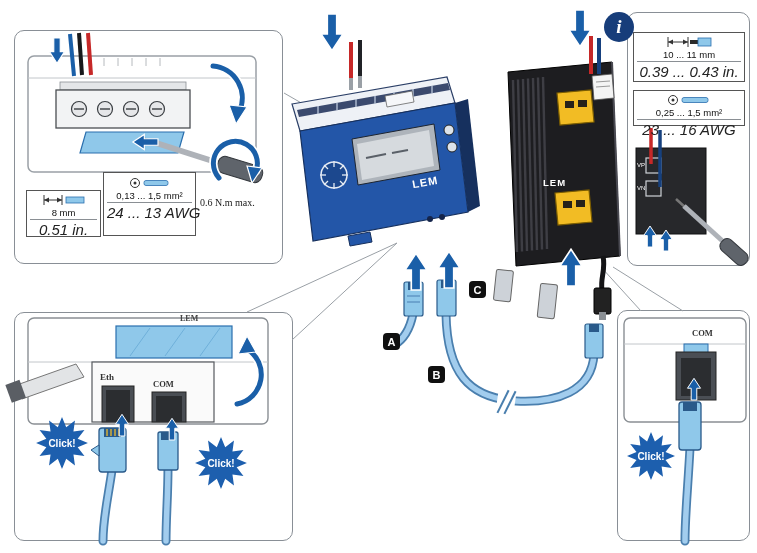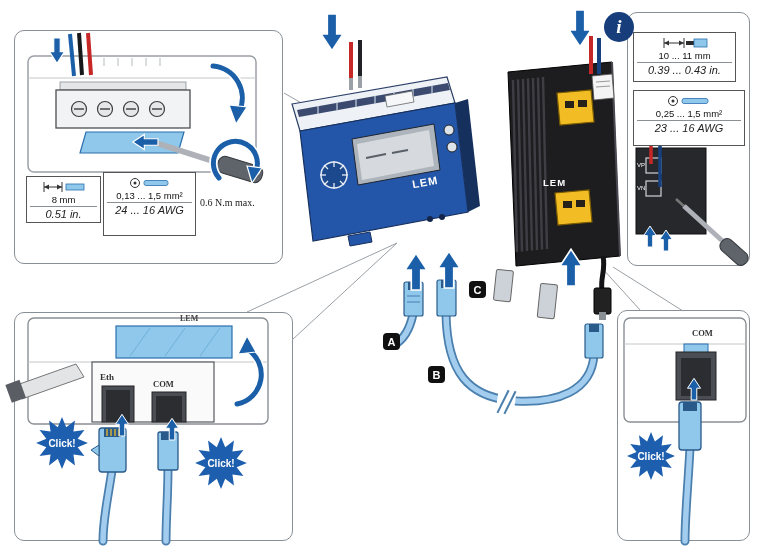--- a/index.html
+++ b/index.html
@@ -16,21 +16,21 @@
   .cuw{ stroke:#ffffff; stroke-width:8.5; fill:none; stroke-linecap:round; }
   .cbl-o { stroke:#4a7fae; stroke-width:9;   fill:none; stroke-linecap:round; }
   .cbl-i { stroke:#a2cdee; stroke-width:5.5; fill:none; stroke-linecap:round; }
 
   .t { position:absolute; z-index:2; white-space:nowrap; color:#1a1a1a;font-family:Liberation Serif, serif; }
 
   .spec-box { position:absolute; z-index:2; border:1px solid #555; background:#fff;
               display:flex; flex-direction:column; align-items:center; padding:3px 3px 2px; }
   .spec-box .ic  { height:13px; display:flex; align-items:center; }
   .spec-box .val { font-size:9.5px; color:#111; white-space:nowrap; padding:1px 0; }
-  .spec-box .alt { font-size:11px; font-style:italic; color:#222; white-space:nowrap;
+  .spec-box .alt { font-size:15px; font-style:italic; color:#222; white-space:nowrap;
                    border-top:1px solid #8a8f94; width:100%; text-align:center; padding-top:1px; }
 
   .burst { position:absolute; z-index:3; display:flex; align-items:center; justify-content:center;
            background:#1d5fae; color:#fff; font-weight:bold; font-size:10px;
            clip-path:polygon(50% 2%, 57.8% 21%, 74% 8.4%, 71.2% 28.8%, 91.6% 26%, 79% 42.2%,
                              98% 50%, 79% 57.8%, 91.6% 74%, 71.2% 71.2%, 74% 91.6%, 57.8% 79%,
                              50% 98%, 42.2% 79%, 26% 91.6%, 28.8% 71.2%, 8.4% 74%, 21% 57.8%,
                              2% 50%, 21% 42.2%, 8.4% 26%, 28.8% 28.8%, 26% 8.4%, 42.2% 21%); }
 
   .tag { position:absolute; z-index:3; width:17px; height:17px; background:#101010; color:#fff;
@@ -290,21 +290,21 @@
       <path class="cuw" d="M219 178 A22 22 0 1 1 256 171"></path>
       <path class="cu" d="M219 178 A22 22 0 1 1 256 171"></path>
       <polygon class="ah" points="247,166 262,168 252,183"></polygon>
 
       <path class="cuw" d="M237 404 A30 30 0 0 0 247 349"></path>
       <path class="cu" d="M237 404 A30 30 0 0 0 247 349"></path>
       <polygon class="ah" points="238,354 256,352 247,336"></polygon>
     </g>
   </svg>
 
-  <div class="spec-box" style="left:26px; top:176px; width:75px; height:47px;">
+  <div class="spec-box" style="left:26px; top:190px; width:75px; height:47px;">
     <div class="ic">
       <svg width="44" height="12">
         <g stroke="#333" stroke-width="1">
           <line x1="2" y1="1" x2="2" y2="11"></line>
             <line x1="20" y1="1" x2="20" y2="11"></line>
             <line x1="2" y1="6" x2="20" y2="6"></line>
         </g>
         <polygon points="2,6 7,3.5 7,8.5" fill="#333"></polygon>
           <polygon points="20,6 15,3.5 15,8.5" fill="#333"></polygon>
         <rect x="24" y="3" width="18" height="6" fill="#8fc8ea" stroke="#2a6fae" stroke-width="0.8"></rect>
@@ -316,48 +316,48 @@
 
   <div class="spec-box" style="left:103px; top:172px; width:93px; height:64px;">
     <div class="ic">
       <svg width="44" height="12">
         <circle cx="7" cy="6" r="4.5" fill="none" stroke="#333"></circle>
           <circle cx="7" cy="6" r="1.5" fill="#333"></circle>
         <rect x="16" y="3.5" width="24" height="5" rx="2" fill="#8fc8ea" stroke="#2a6fae" stroke-width="0.8"></rect>
       </svg>
     </div>
     <div class="val">0,13 ... 1,5 mm²</div>
-    <div class="alt">24 ... 16 AWG</div>
+    <div class="alt">24 ... 13 AWG</div>
   </div>
 
   <div class="t" style="left:200px; top:197px; font-size:10px;">0.6 N.m max.</div>
 
   <div id="info-circle">
       <span>i</span>
     </div>
 
-  <div class="spec-box" style="left:633px; top:32px; width:103px; height:50px;">
+  <div class="spec-box" style="left:633px; top:32px; width:112px; height:50px;">
     <div class="ic">
       <svg width="46" height="12">
         <g stroke="#333" stroke-width="1">
           <line x1="2" y1="1" x2="2" y2="11"></line>
             <line x1="22" y1="1" x2="22" y2="11"></line>
             <line x1="2" y1="6" x2="22" y2="6"></line>
         </g>
         <polygon points="2,6 7,3.5 7,8.5" fill="#333"></polygon>
           <polygon points="22,6 17,3.5 17,8.5" fill="#333"></polygon>
         <rect x="24" y="4" width="8" height="4" fill="#2a2a2a"></rect>
         <rect x="32" y="2" width="13" height="8" fill="#8fc8ea" stroke="#2a6fae" stroke-width="0.8"></rect>
       </svg>
     </div>
     <div class="val">10 ... 11 mm</div>
     <div class="alt">0.39 ... 0.43 in.</div>
   </div>
 
-  <div class="spec-box" style="left:633px; top:90px; width:112px; height:56px;">
+  <div class="spec-box" style="left:633px; top:90px; width:112px; height:36px;">
     <div class="ic">
       <svg width="46" height="12">
         <circle cx="7" cy="6" r="4.5" fill="none" stroke="#333"></circle>
           <circle cx="7" cy="6" r="1.5" fill="#333"></circle>
         <rect x="16" y="3.5" width="26" height="5" rx="2" fill="#8fc8ea" stroke="#2a6fae" stroke-width="0.8"></rect>
       </svg>
     </div>
     <div class="val">0,25 ... 1,5 mm²</div>
     <div class="alt">23 ... 16 AWG</div>
   </div>

